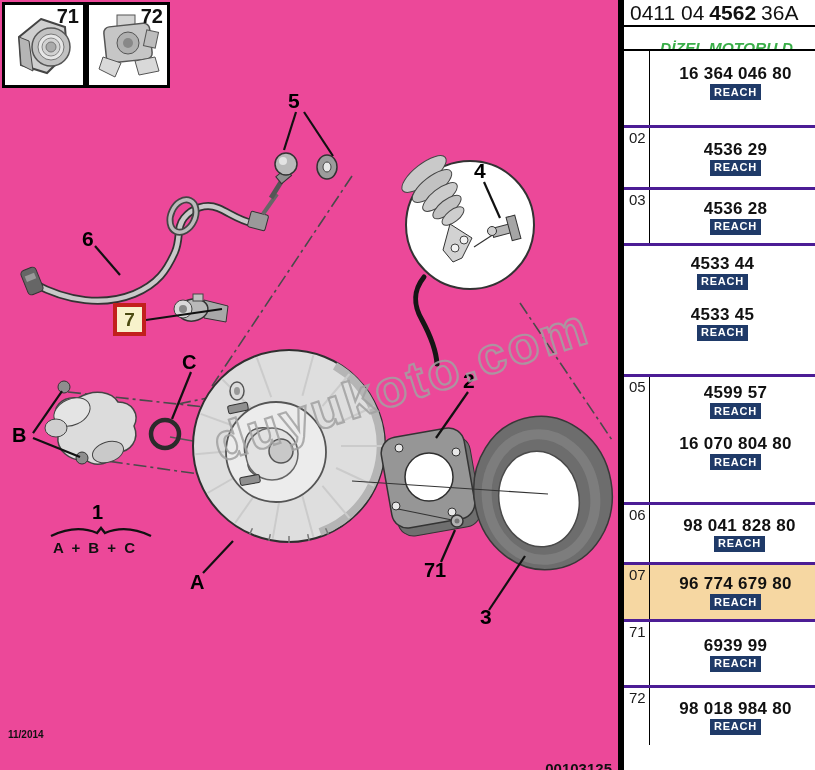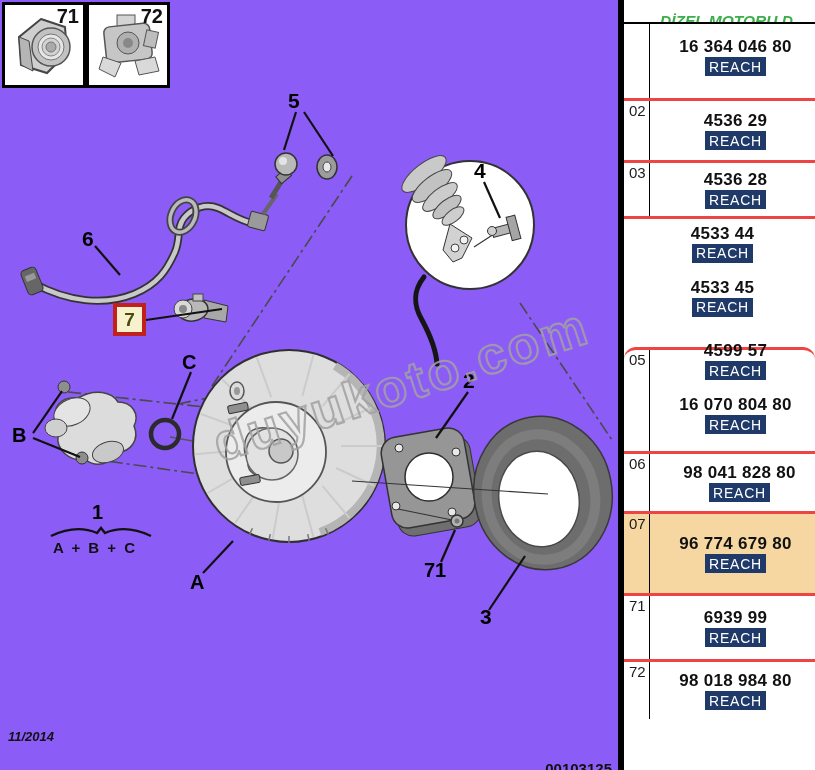--- a/index.html
+++ b/index.html
@@ -1,61 +1,61 @@
 <!DOCTYPE html>
 <html style="--hl: #f6d7a2; --reach: #1f3a68; --green: #3aae49;"><head>
 <meta charset="utf-8">
 <style>
   html,body{margin:0;padding:0;background:#fff;}
-  #stage{position:relative;width:815px;height:770px;background:#8b5cf6;overflow:hidden;
+  #stage{position:relative;width:815px;height:770px;background:#ec4899;overflow:hidden;
          font-family:"Liberation Sans",sans-serif;color:#111;}
   
   #diagram{position:absolute;left:0;top:0;width:619px;height:770px;}
   .thumb{position:absolute;top:2px;width:84px;height:86px;border:3px solid #000;
          box-sizing:border-box;background:#fff;}
   .thumb .tlabel{position:absolute;top:0px;right:4px;font-size:20px;font-weight:bold;}
   #diagram-svg{position:absolute;left:0;top:0;}
   .callout{position:absolute;font-weight:bold;font-size:21px;line-height:1;color:#000;}
   .callout.small{font-size:20px;}
   #item7-box{position:absolute;left:113px;top:303px;width:33px;height:33px;
              border:4px solid #c2201d;background:#f7f2cb;box-sizing:border-box;
              display:flex;align-items:center;justify-content:center;
              font-weight:bold;font-size:19px;color:#4a4a10;}
   #watermark{position:absolute;left:215px;top:405px;height:80px;line-height:80px;
              font-size:52px;font-weight:bold;letter-spacing:3px;white-space:nowrap;
              transform:rotate(-18deg);transform-origin:0 50%;
              color:transparent;-webkit-text-stroke:2.2px #a2a2a2;opacity:.85;}
-  #footer-date{position:absolute;left:8px;top:729px;font-size:13px;font-weight:bold;font-style:italic;}
+  #footer-date{position:absolute;left:8px;top:729px;font-size:10px;font-weight:bold;}
   #footer-num{position:absolute;left:492px;top:760px;width:120px;text-align:right;
               font-size:15px;font-weight:bold;}
   #brace-svg{position:absolute;left:50px;top:526px;}
   #formula-label{position:absolute;left:53px;top:539px;font-size:15px;font-weight:bold;
                  letter-spacing:2px;}
   
   #panel{position:absolute;left:618px;top:0;width:197px;height:770px;box-sizing:border-box;
          border-left:6px solid #000;background:#fff;}
   #panel-header{height:27px;box-sizing:border-box;border-bottom:2.5px solid #000;
                 display:flex;align-items:center;padding-left:6px;font-size:21px;
                 white-space:nowrap;overflow:hidden;}
   #panel-header .b{font-weight:bold;margin:0 5px;}
   #panel-subtitle{height:22px;box-sizing:border-box;padding:12px 0 0 36px;
                   font-size:15.5px;font-style:italic;font-weight:bold;
                   color:var(--green,#3aae49);white-space:nowrap;overflow:hidden;}
-  .row{display:flex;box-sizing:border-box;border-top:3px solid #ef4444;}
+  .row{display:flex;box-sizing:border-box;border-top:3px solid #4c1d95;}
   .row.first{border-top:2.5px solid #000;}
   .row.hl{background:var(--hl,#f6d7a2);}
   .numcell{width:26px;box-sizing:border-box;border-right:1.8px solid #000;
            font-size:15px;color:#1a1a1a;padding:2px 0 0 5px;line-height:1.1;}
   .partcell{flex:1;display:flex;flex-direction:column;justify-content:center;
             padding:0 2px 0 8px;box-sizing:border-box;}
   .row.first .partcell{justify-content:flex-start;padding-top:13px;}
   .row.two .partcell{gap:15px;padding-bottom:26px;}
   .partline{display:flex;justify-content:space-between;align-items:center;flex-direction:column;}
   .pn{font-size:17px;font-weight:bold;letter-spacing:.3px;white-space:nowrap;}
-  .reach{background:var(--reach,#1f3a68);color:#fff;font-size:14px;font-weight:normal;
+  .reach{background:var(--reach,#1f3a68);color:#fff;font-size:11px;font-weight:bold;
          letter-spacing:.8px;padding:2.5px 4px;line-height:1;flex:none;}
 </style>
 </head>
 <body>
 
 <div id="stage">
 
   <div id="diagram">
 
     <svg id="diagram-svg" width="619" height="770" viewBox="0 0 619 770">
@@ -252,20 +252,25 @@
       <span>7</span>
     </div>
 
     <div id="watermark">duyukoto.com</div>
 
     <div id="footer-date">11/2014</div>
     <div id="footer-num">00103125</div>
   </div>
 
   <div id="panel">
+    <div id="panel-header">
+      <span>0411 04</span>
+      <span class="b">4562</span>
+      <span>36A</span>
+    </div>
     <div id="panel-subtitle">DİZEL MOTORU D</div>
 
     <div class="row first" style="height:76px;">
       <div class="numcell"></div>
       <div class="partcell">
         <div class="partline">
           <span class="pn">16 364 046 80</span>
           <span class="reach">REACH</span>
         </div>
       </div>
@@ -293,21 +298,21 @@
         <div class="partline">
           <span class="pn">4533 44</span>
           <span class="reach">REACH</span>
         </div>
         <div class="partline">
           <span class="pn">4533 45</span>
           <span class="reach">REACH</span>
         </div>
       </div>
     </div>
-    <div class="row two" style="height:104px;border-radius:12px;">
+    <div class="row two" style="height:128px;">
       <div class="numcell">05</div>
       <div class="partcell">
         <div class="partline">
           <span class="pn">4599 57</span>
           <span class="reach">REACH</span>
         </div>
         <div class="partline">
           <span class="pn">16 070 804 80</span>
           <span class="reach">REACH</span>
         </div>
@@ -315,21 +320,21 @@
     </div>
     <div class="row" style="height:60px;gap:8px;">
       <div class="numcell">06</div>
       <div class="partcell">
         <div class="partline">
           <span class="pn">98 041 828 80</span>
           <span class="reach">REACH</span>
         </div>
       </div>
     </div>
-    <div class="row hl" style="height:82px;">
+    <div class="row hl" style="height:57px;">
       <div class="numcell">07</div>
       <div class="partcell">
         <div class="partline">
           <span class="pn">96 774 679 80</span>
           <span class="reach">REACH</span>
         </div>
       </div>
     </div>
     <div class="row" style="height:66px;">
       <div class="numcell">71</div>

